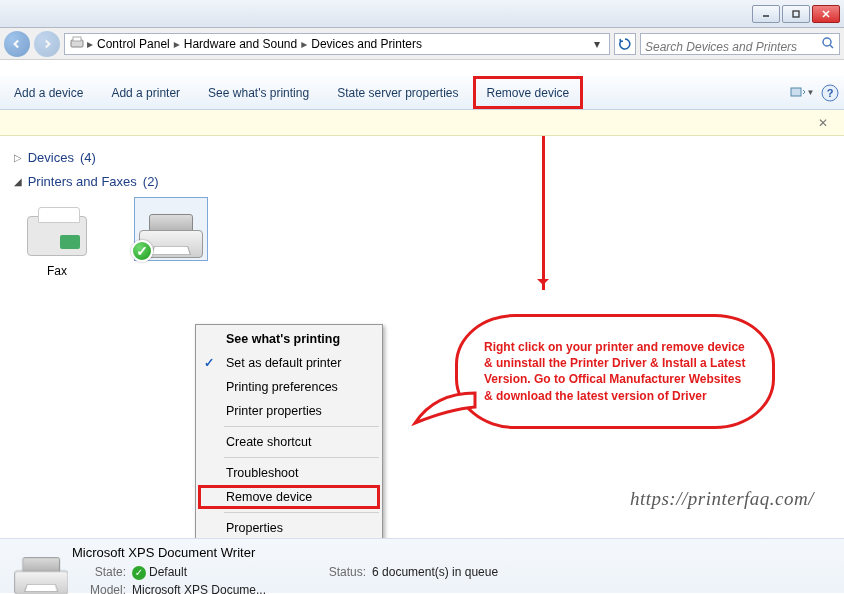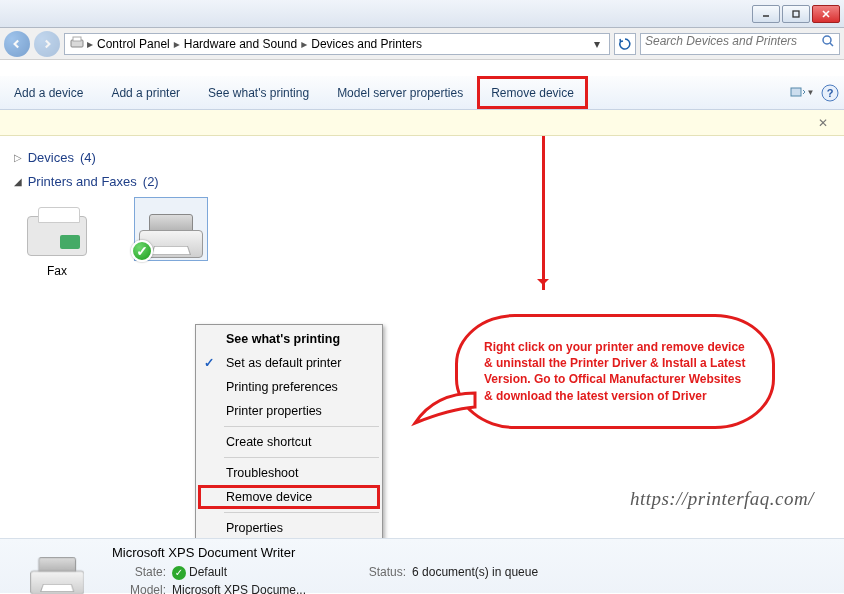--- a/index.html
+++ b/index.html
@@ -14,21 +14,21 @@
 
 
 .addrrow { height: 32px; display:flex; align-items:center; background:#f0f0f0; border-bottom:1px solid #d0d0d0; padding:0 4px; gap:4px; }
 .nav-circle { width:26px; height:26px; border-radius:50%; background: radial-gradient(circle at 30% 30%, #6aa6e8, #2b6cb8); display:flex;align-items:center;justify-content:center; color:#fff; opacity:0.6; }
 .nav-circle.fwd { opacity:0.35; }
 .addrbox { flex:1; height:22px; border:1px solid #a9b5c6; background:#fff; display:flex; align-items:center; padding:0 4px; font-size:12px; overflow:hidden; }
 .crumb-sep { color:#555; padding:0 2px; }
 .crumb { color:#000; padding:0 2px; white-space:nowrap; }
 .addr-drop { width:16px; text-align:center; color:#444; }
 .refresh { width:22px; height:22px; border:1px solid #a9b5c6; background:#fff; display:flex;align-items:center;justify-content:center; color:#1b5fab; }
-.searchbox { width:200px; height:22px; border:1px solid #a9b5c6; background:#fff; display:flex; align-items:flex-start; padding:0 4px; }
+.searchbox { width:200px; height:22px; border:1px solid #a9b5c6; background:#fff; display:flex; align-items:flex-end; padding:0 4px; }
 .searchbox input { border:none; outline:none; flex:1; font-size:12px; color:#888; font-style:italic; background:transparent; }
 .searchbox .sicon { color:#4b7bbf; }
 
 
 .toolbar { height:34px; background: linear-gradient(to bottom,#fcfdfe,#eaf1fa); border-bottom:1px solid #c7d3e3; display:flex; align-items:center; font-size:12px; color:#19395f;margin-top:16px; }
 .toolbar .tbtn { padding: 0 14px; height:100%; display:flex; align-items:center; cursor:default; }
 .toolbar .tbtn.highlight { border: 3px solid #e21c1c; padding: 0 11px; }
 .toolbar .spacer { flex:1; }
 .toolbar .iconbtn { width:28px; height:24px; display:flex; align-items:center; justify-content:center; }
 
@@ -74,21 +74,21 @@
 .callout-tail svg { display:block; }
 
 
 .arrow-line { position:absolute; left:542px; top:24px; width:3px; height:162px; background:#e21c1c; z-index:4; }
 .arrow-line::after { content:""; position:absolute; bottom:-1px; left:-5px; border:6px solid transparent; border-top-color:#e21c1c; }
 
 
 .watermark { position:absolute; right:30px; bottom:84px; font-size:19px; font-style:italic; color:#595959; font-family: Georgia, 'Times New Roman', serif; letter-spacing:0.5px; }
 
 
-.details { height:55px; border-top:1px solid #d7e0ea; background:linear-gradient(to bottom,#f4f8fc,#eef3f9); display:flex; padding:6px 26px; font-size:12px;gap:24px; }
+.details { height:55px; border-top:1px solid #d7e0ea; background:linear-gradient(to bottom,#f4f8fc,#eef3f9); display:flex; padding:6px 10px; font-size:12px; }
 .details .thumb { width:62px; height:58px; position:relative; }
 .details .name { font-size:13px; color:#000; margin-bottom:3px; }
 .details .kv { display:flex; gap:6px; line-height:1.5; }
 .details .k { color:#6a6a6a; min-width:54px; text-align:right; }
 .details .v { color:#222; }
 .details .status-check { display:inline-flex; width:14px; height:14px; border-radius:50%; background:#2da82d; color:#fff; align-items:center; justify-content:center; font-size:10px; margin-right:3px; }
 
 </style>
 </head>
 <body>
@@ -150,21 +150,21 @@
           <circle cx="6" cy="6" r="4" fill="none" stroke="#4b7bbf" stroke-width="1.5"></circle>
           <line x1="9" y1="9" x2="12" y2="12" stroke="#4b7bbf" stroke-width="1.5"></line>
         </svg></span>
   </div>
 </div>
 
 <div class="toolbar">
   <div class="tbtn">Add a device</div>
   <div class="tbtn">Add a printer</div>
   <div class="tbtn">See what's printing</div>
-  <div class="tbtn">Model server properties</div>
+  <div class="tbtn">State server properties</div>
   <div class="tbtn highlight">Remove device</div>
   <div class="spacer"></div>
   <div class="iconbtn">
       <svg width="16" height="14" viewBox="0 0 16 14">
         <rect x="1" y="2" width="10" height="8" fill="#cde" stroke="#58a"></rect>
         <path d="M13 4 l2 2 l-2 2" fill="none" stroke="#58a"></path>
       </svg>
       <span style="font-size:8px;color:#555;margin-left:1px">▼</span>
     </div>
   <div class="iconbtn">

